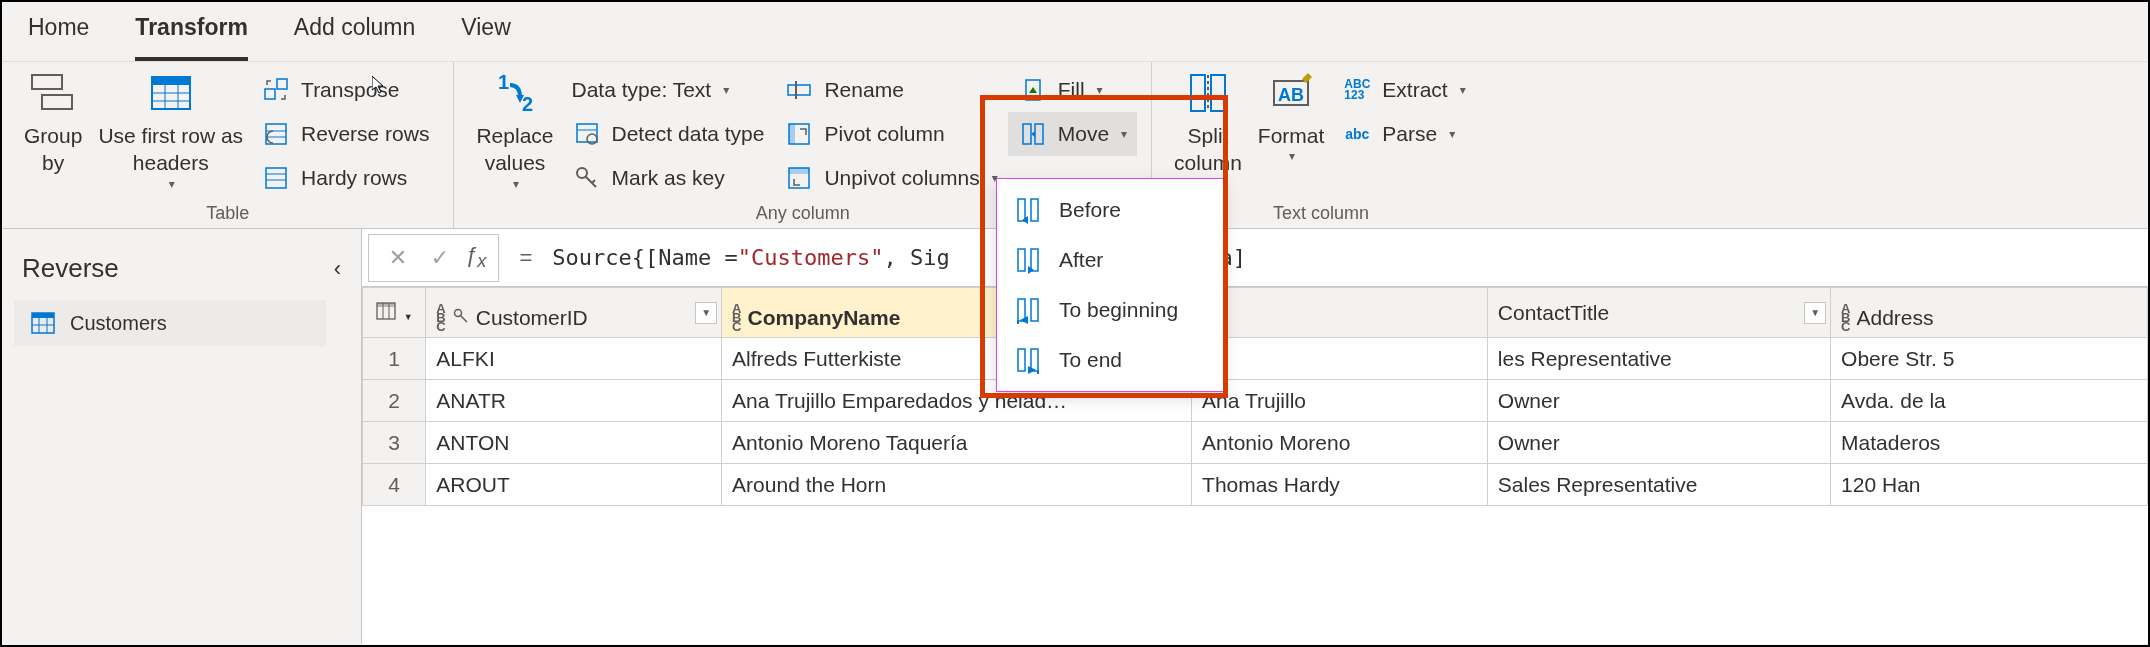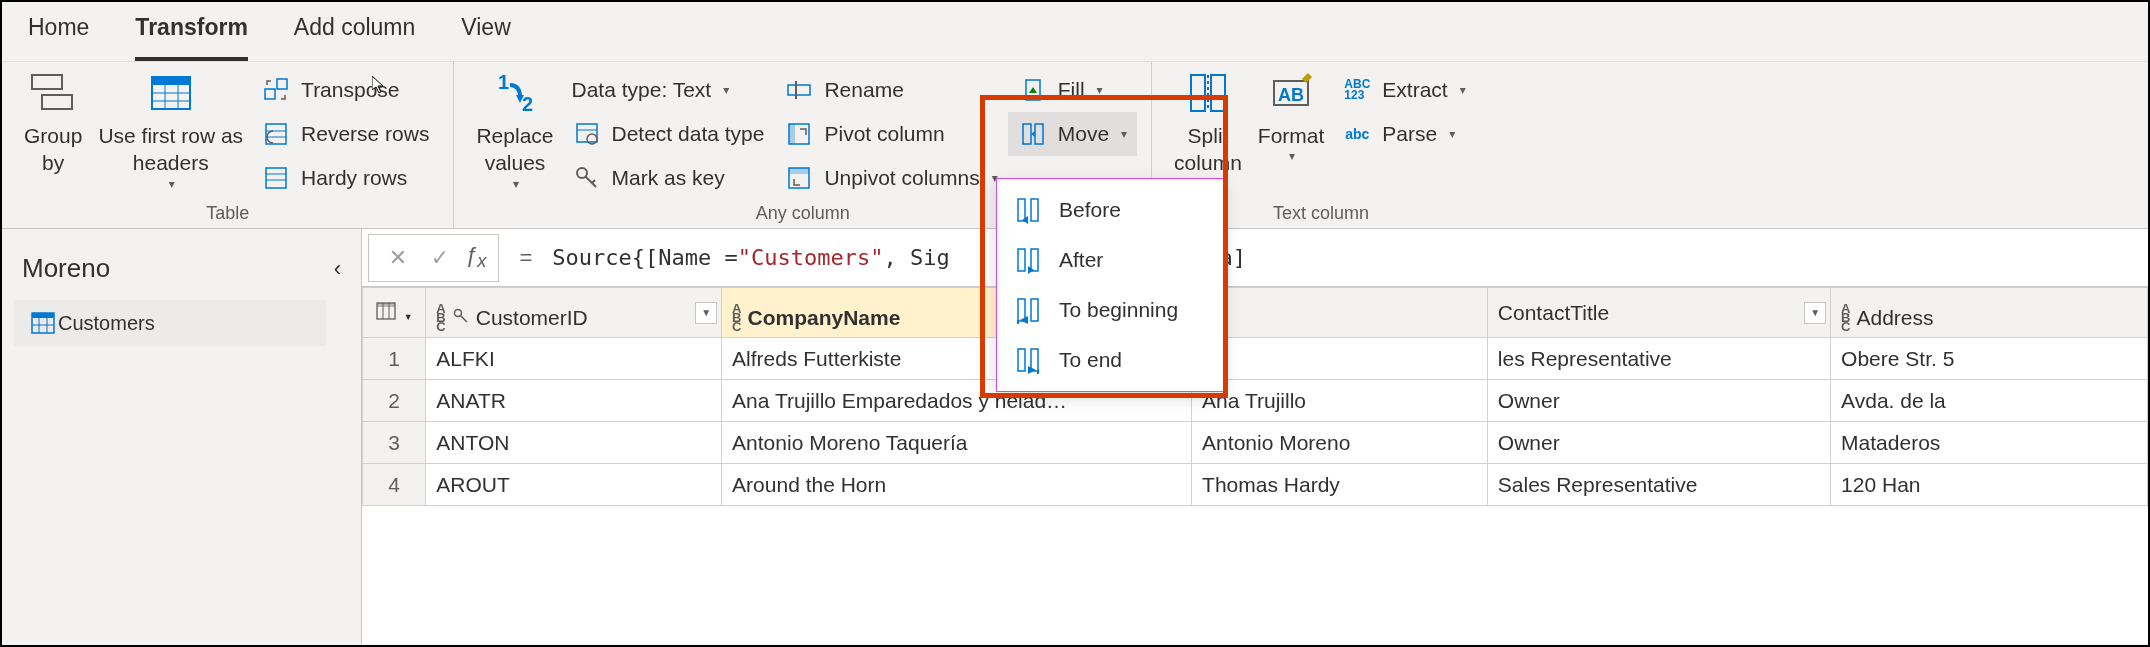--- a/index.html
+++ b/index.html
@@ -103,21 +103,21 @@
     width: 360px;
     border-right: 1px solid #c8c6c4;
     padding: 20px 12px;
     background: #f3f2f1;
   }
   .queries-header {
     display: flex; justify-content: space-between; align-items: center;
     font-size: 26px; padding: 4px 8px 16px 8px;
   }
   .query-item {
-    display: flex; align-items: center; 
+    display: flex; align-items: center; gap: 12px;
     background: #edebe9; padding: 8px 14px;
     font-size: 20px; width: 312px;
   }
   .right-pane { flex: 1; display: flex; flex-direction: column; }
 
   
   .formula-bar {
     display: flex; align-items: center;
     border-bottom: 1px solid #c8c6c4;
     height: 58px;
@@ -439,21 +439,21 @@
       <span>To end</span>
     </div>
   </div>
 </div>
 
 <div class="red-box"></div>
 
 <div class="main">
   <div class="queries-pane">
     <div class="queries-header">
-      <span>Moreno</span>
+      <span>Reverse</span>
       <span style="font-size:22px;cursor:pointer">‹</span>
     </div>
     <div class="query-item">
       <span class="small-icon">
         <svg width="24" height="22" viewBox="0 0 24 22">
             <rect x="1" y="1" width="22" height="20" fill="none" stroke="#0078d4" stroke-width="1.5"></rect>
             <rect x="1" y="1" width="22" height="5" fill="#0078d4"></rect>
             <line x1="8" y1="1" x2="8" y2="21" stroke="#0078d4"></line>
             <line x1="16" y1="1" x2="16" y2="21" stroke="#0078d4"></line>
             <line x1="1" y1="13" x2="23" y2="13" stroke="#0078d4"></line>

